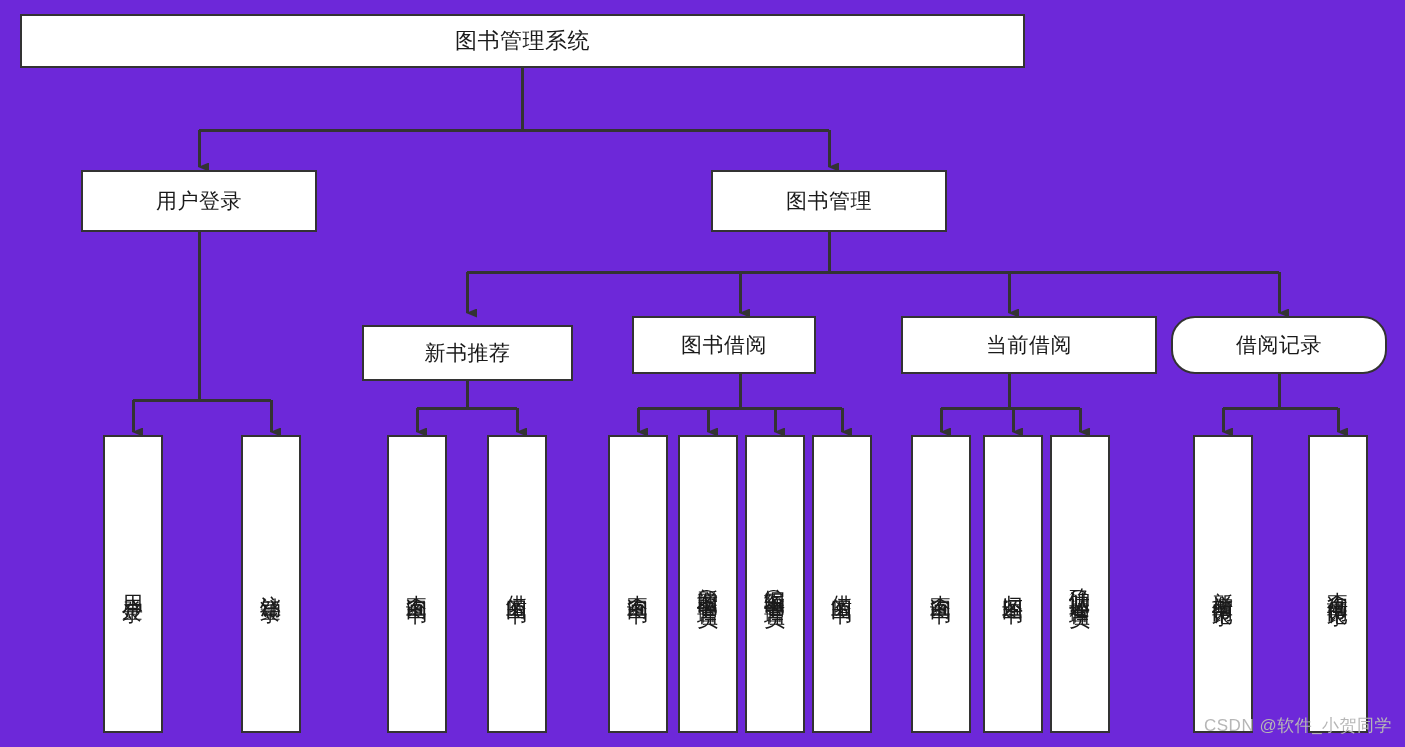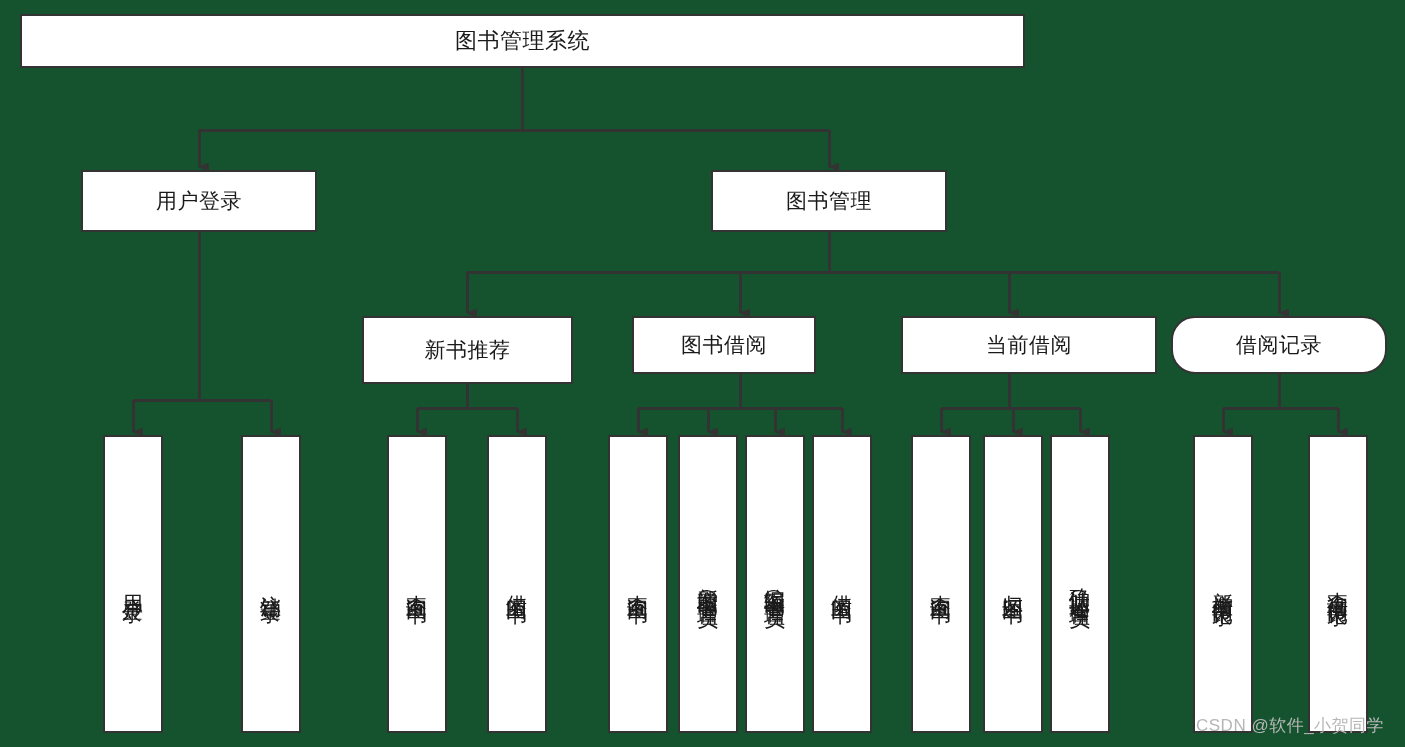--- a/index.html
+++ b/index.html
@@ -11,21 +11,21 @@
     width: 1405px;
     height: 747px;
     font-family: "Liberation Sans", "DejaVu Sans", sans-serif;
     overflow: hidden;
     position: relative;
   }
   #diagram-root {
     position: relative;
     width: 1405px;
     height: 747px;
-    background: #14532d;
+    background: #6d28d9;
   }
   svg.diagram-canvas {
     position: absolute;
     left: 0;
     top: 0;
     width: 1405px;
     height: 747px;
   }
   .node-box {
     position: absolute;
@@ -114,21 +114,21 @@
     <span class="node-label">图书管理系统</span>
   </div>
 
   <div class="node-box level-2" style="left: 81px; top: 170px; width: 236px; height: 62px;">
     <span class="node-label">用户登录</span>
   </div>
   <div class="node-box level-2" style="left: 711px; top: 170px; width: 236px; height: 62px; font-family: Liberation Serif, serif;">
     <span class="node-label">图书管理</span>
   </div>
 
-  <div class="node-box level-3" style="left: 362px; top: 316px; width: 211px; height: 68px;">
+  <div class="node-box level-3" style="left: 362px; top: 325px; width: 211px; height: 56px;">
     <span class="node-label">新书推荐</span>
   </div>
   <div class="node-box level-3" style="left: 632px; top: 316px; width: 184px; height: 58px;">
     <span class="node-label">图书借阅</span>
   </div>
   <div class="node-box level-3" style="left: 901px; top: 316px; width: 256px; height: 58px;">
     <span class="node-label">当前借阅</span>
   </div>
   <div class="node-box level-3" style="left: 1171px; top: 316px; width: 216px; height: 58px; border-radius: 24px;">
     <span class="node-label">借阅记录</span>
@@ -167,15 +167,15 @@
   <div class="node-box level-leaf" style="left: 1050px; top: 435px; width: 60px; height: 298px;">
     <span class="node-vertical">确认归还（管理员）</span>
   </div>
   <div class="node-box level-leaf" style="left: 1193px; top: 435px; width: 60px; height: 298px;">
     <span class="node-vertical">新增借阅记录</span>
   </div>
   <div class="node-box level-leaf" style="left: 1308px; top: 435px; width: 60px; height: 298px;">
     <span class="node-vertical">查询借阅记录</span>
   </div>
 
-  <div class="watermark" style="left:1196px; top:714px;">CSDN @软件_小贺同学</div>
+  <div class="watermark" style="left:1196px; top:714px;padding-left:8px;">CSDN @软件_小贺同学</div>
 
 </div>
 
 </body></html>

